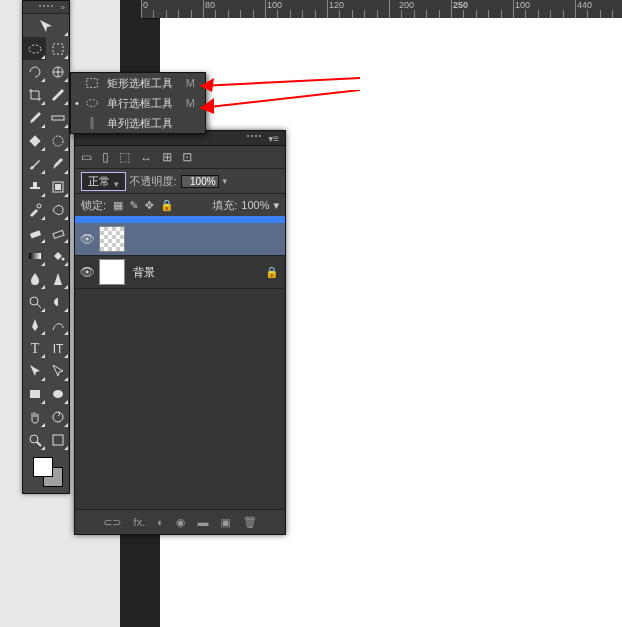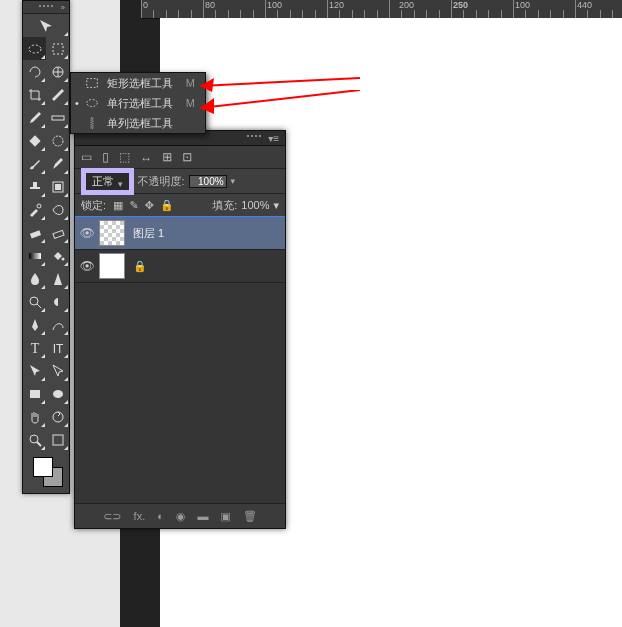--- a/index.html
+++ b/index.html
@@ -30,25 +30,25 @@
 .flyout-row .lbl{flex:1;color:#ddd;font-size:11px;white-space:nowrap}
 .flyout-row .sc{color:#999;font-size:11px;width:14px;text-align:right}
 .panel{position:absolute;left:74px;top:130px;width:210px;background:#3b3b3b;border:1px solid #111;box-shadow:0 0 6px rgba(0,0,0,.6);z-index:40}
 .panel-tabs{height:14px;background:#2e2e2e;border-bottom:1px solid #111;position:relative}
 .panel-tabs .dots{position:absolute;right:24px;top:4px;display:flex;gap:2px}
 .panel-tabs .dots span{width:2px;height:2px;background:#888;display:block}
 .panel-tabs .menu{position:absolute;right:6px;top:2px;font-size:10px;color:#aaa}
 .panel-iconrow{height:22px;display:flex;align-items:center;padding:0 6px;gap:10px;border-bottom:1px solid #222}
 .panel-iconrow span{color:#bbb;font-size:12px}
 .panel-opts{height:24px;display:flex;align-items:center;padding:0 6px;gap:4px;border-bottom:1px solid #222;background:#3f3f3f}
-.panel-opts .sel{background:#2a2a2a;padding:1px 6px;border:5px solid #c4b5fd;color:#ddd;font-size:11px;display:flex;align-items:flex-end;gap:4px}
+.panel-opts .sel{background:#2a2a2a;padding:1px 6px;border:1px solid #c4b5fd;color:#ddd;font-size:11px;display:flex;align-items:flex-end;gap:4px}
 .panel-opts .lab{color:#bbb;font-size:11px}
 .panel-opts .val{background:#5a5a5a;color:#fff;border:1px solid #111;padding:0 2px;font-size:10px;width:32px;text-align:right}
 .panel-opts .arr{color:#aaa;font-size:9px}
-.panel-lock{height:22px;display:flex;align-items:center;padding:0 6px;gap:4px;border-bottom:1px solid #3b82f6;background:#3f3f3f;font-size:11px}
+.panel-lock{height:22px;display:flex;align-items:center;padding:0 6px;gap:4px;border-bottom:7px solid #3b82f6;background:#3f3f3f;font-size:11px}
 .panel-lock .ico{color:#bbb;font-size:11px}
 .layers{background:#353535}
 .layer{height:32px;display:flex;align-items:center;border-bottom:1px solid #222}
 .layer.sel{background:#5b6b8a}
 .layer .eye{width:24px;text-align:center;color:#ccc;font-size:12px}
 .layer .thumb{width:24px;height:24px;border:1px solid #888;margin-right:8px}
 .layer .thumb.checker{background:repeating-conic-gradient(#ccc 0 25%,#fff 0 50%) 0 0/8px 8px}
 .layer .thumb.white{background:#fff}
 .layer .name{flex:1;color:#eee;font-size:11px}
 .layer .lock{width:20px;color:#bbb;font-size:11px}
@@ -702,26 +702,26 @@
       <span id="lockIcons"><span class="ico" style="margin: 0px 3px;">▦</span><span class="ico" style="margin: 0px 3px;">✎</span><span class="ico" style="margin: 0px 3px;">✥</span><span class="ico" style="margin: 0px 3px;">🔒</span></span>
       <span style="flex:1"></span>
       <span>填充:</span>
       <span class="val">100%</span>
       <span class="arr">▾</span>
     </div>
     <div class="layers" id="layerList">
         <div class="layer sel">
           <div class="eye">👁</div>
           <div class="thumb checker"></div>
-          <div class="name">图层 1</div>
           <div class="lock"></div>
         </div>
         <div class="layer">
           <div class="eye">👁</div>
           <div class="thumb white"></div>
+          <div class="name">背景</div>
           <div class="lock">🔒</div>
         </div>
       </div>
     <div class="layers-fill"></div>
     <div class="panel-foot" id="panelFoot">
         <span>⊂⊃</span>
         <span>fx.</span>
         <span>◐</span>
         <span>◉</span>
         <span>▬</span>

